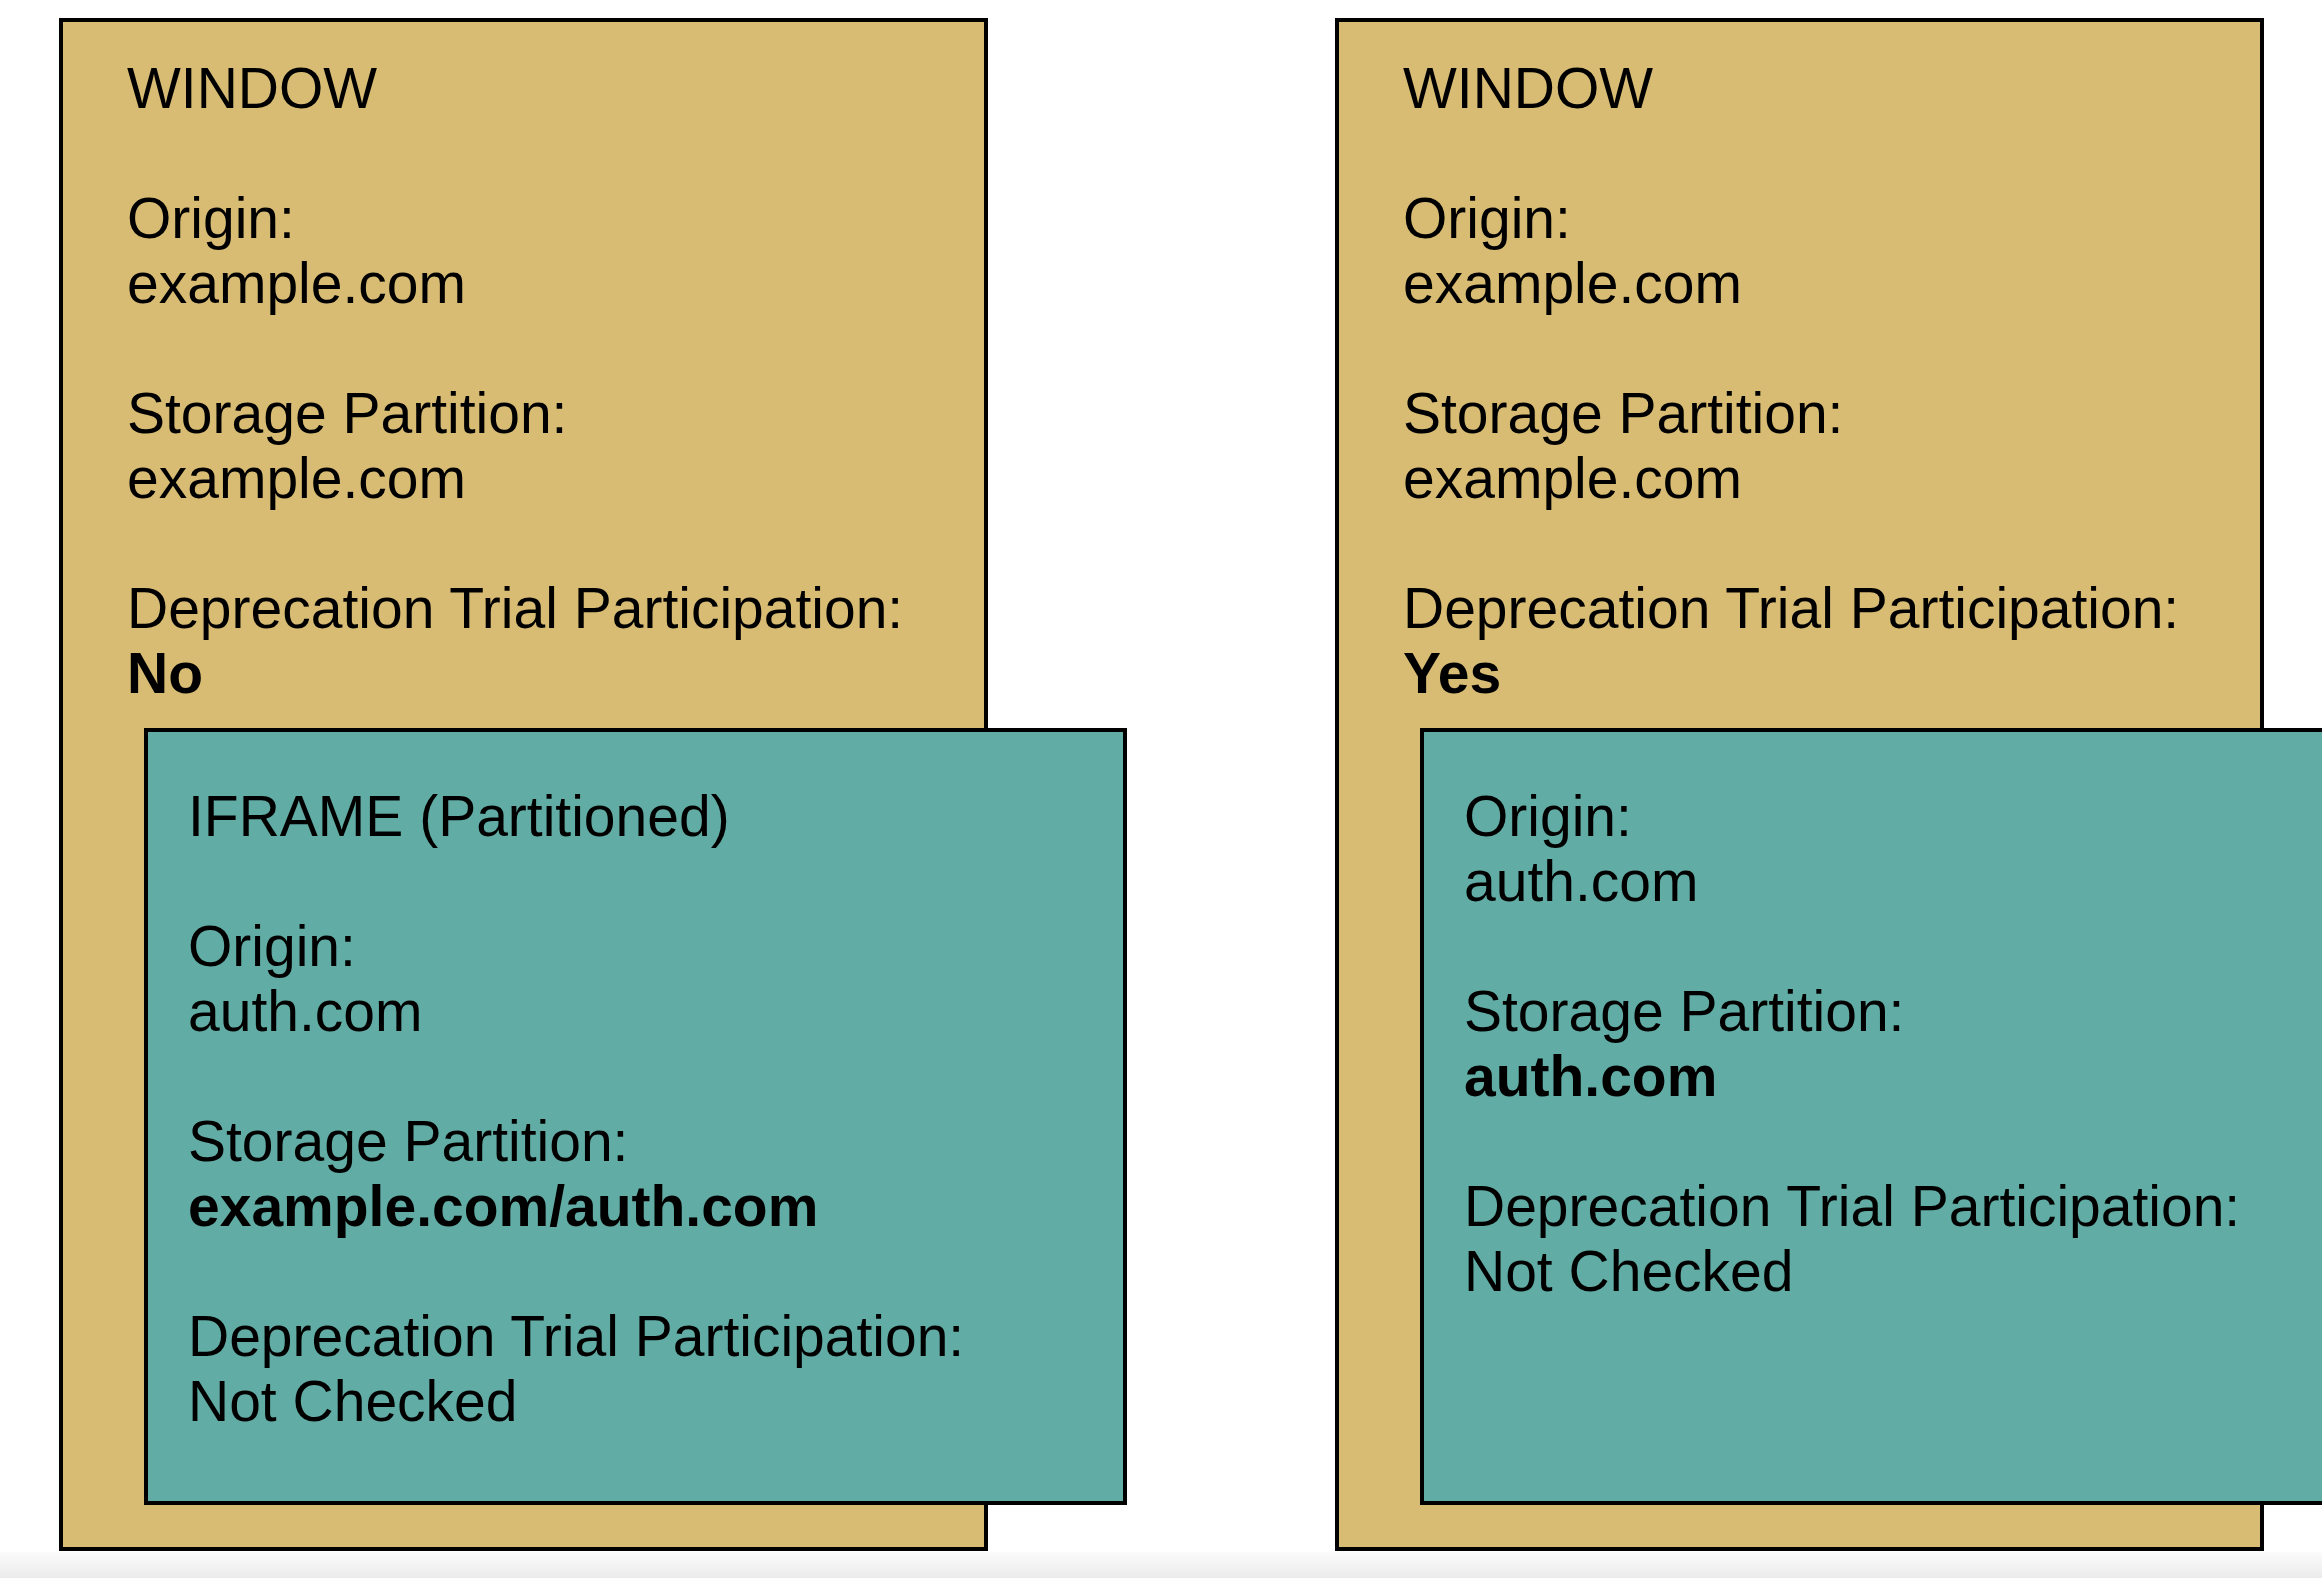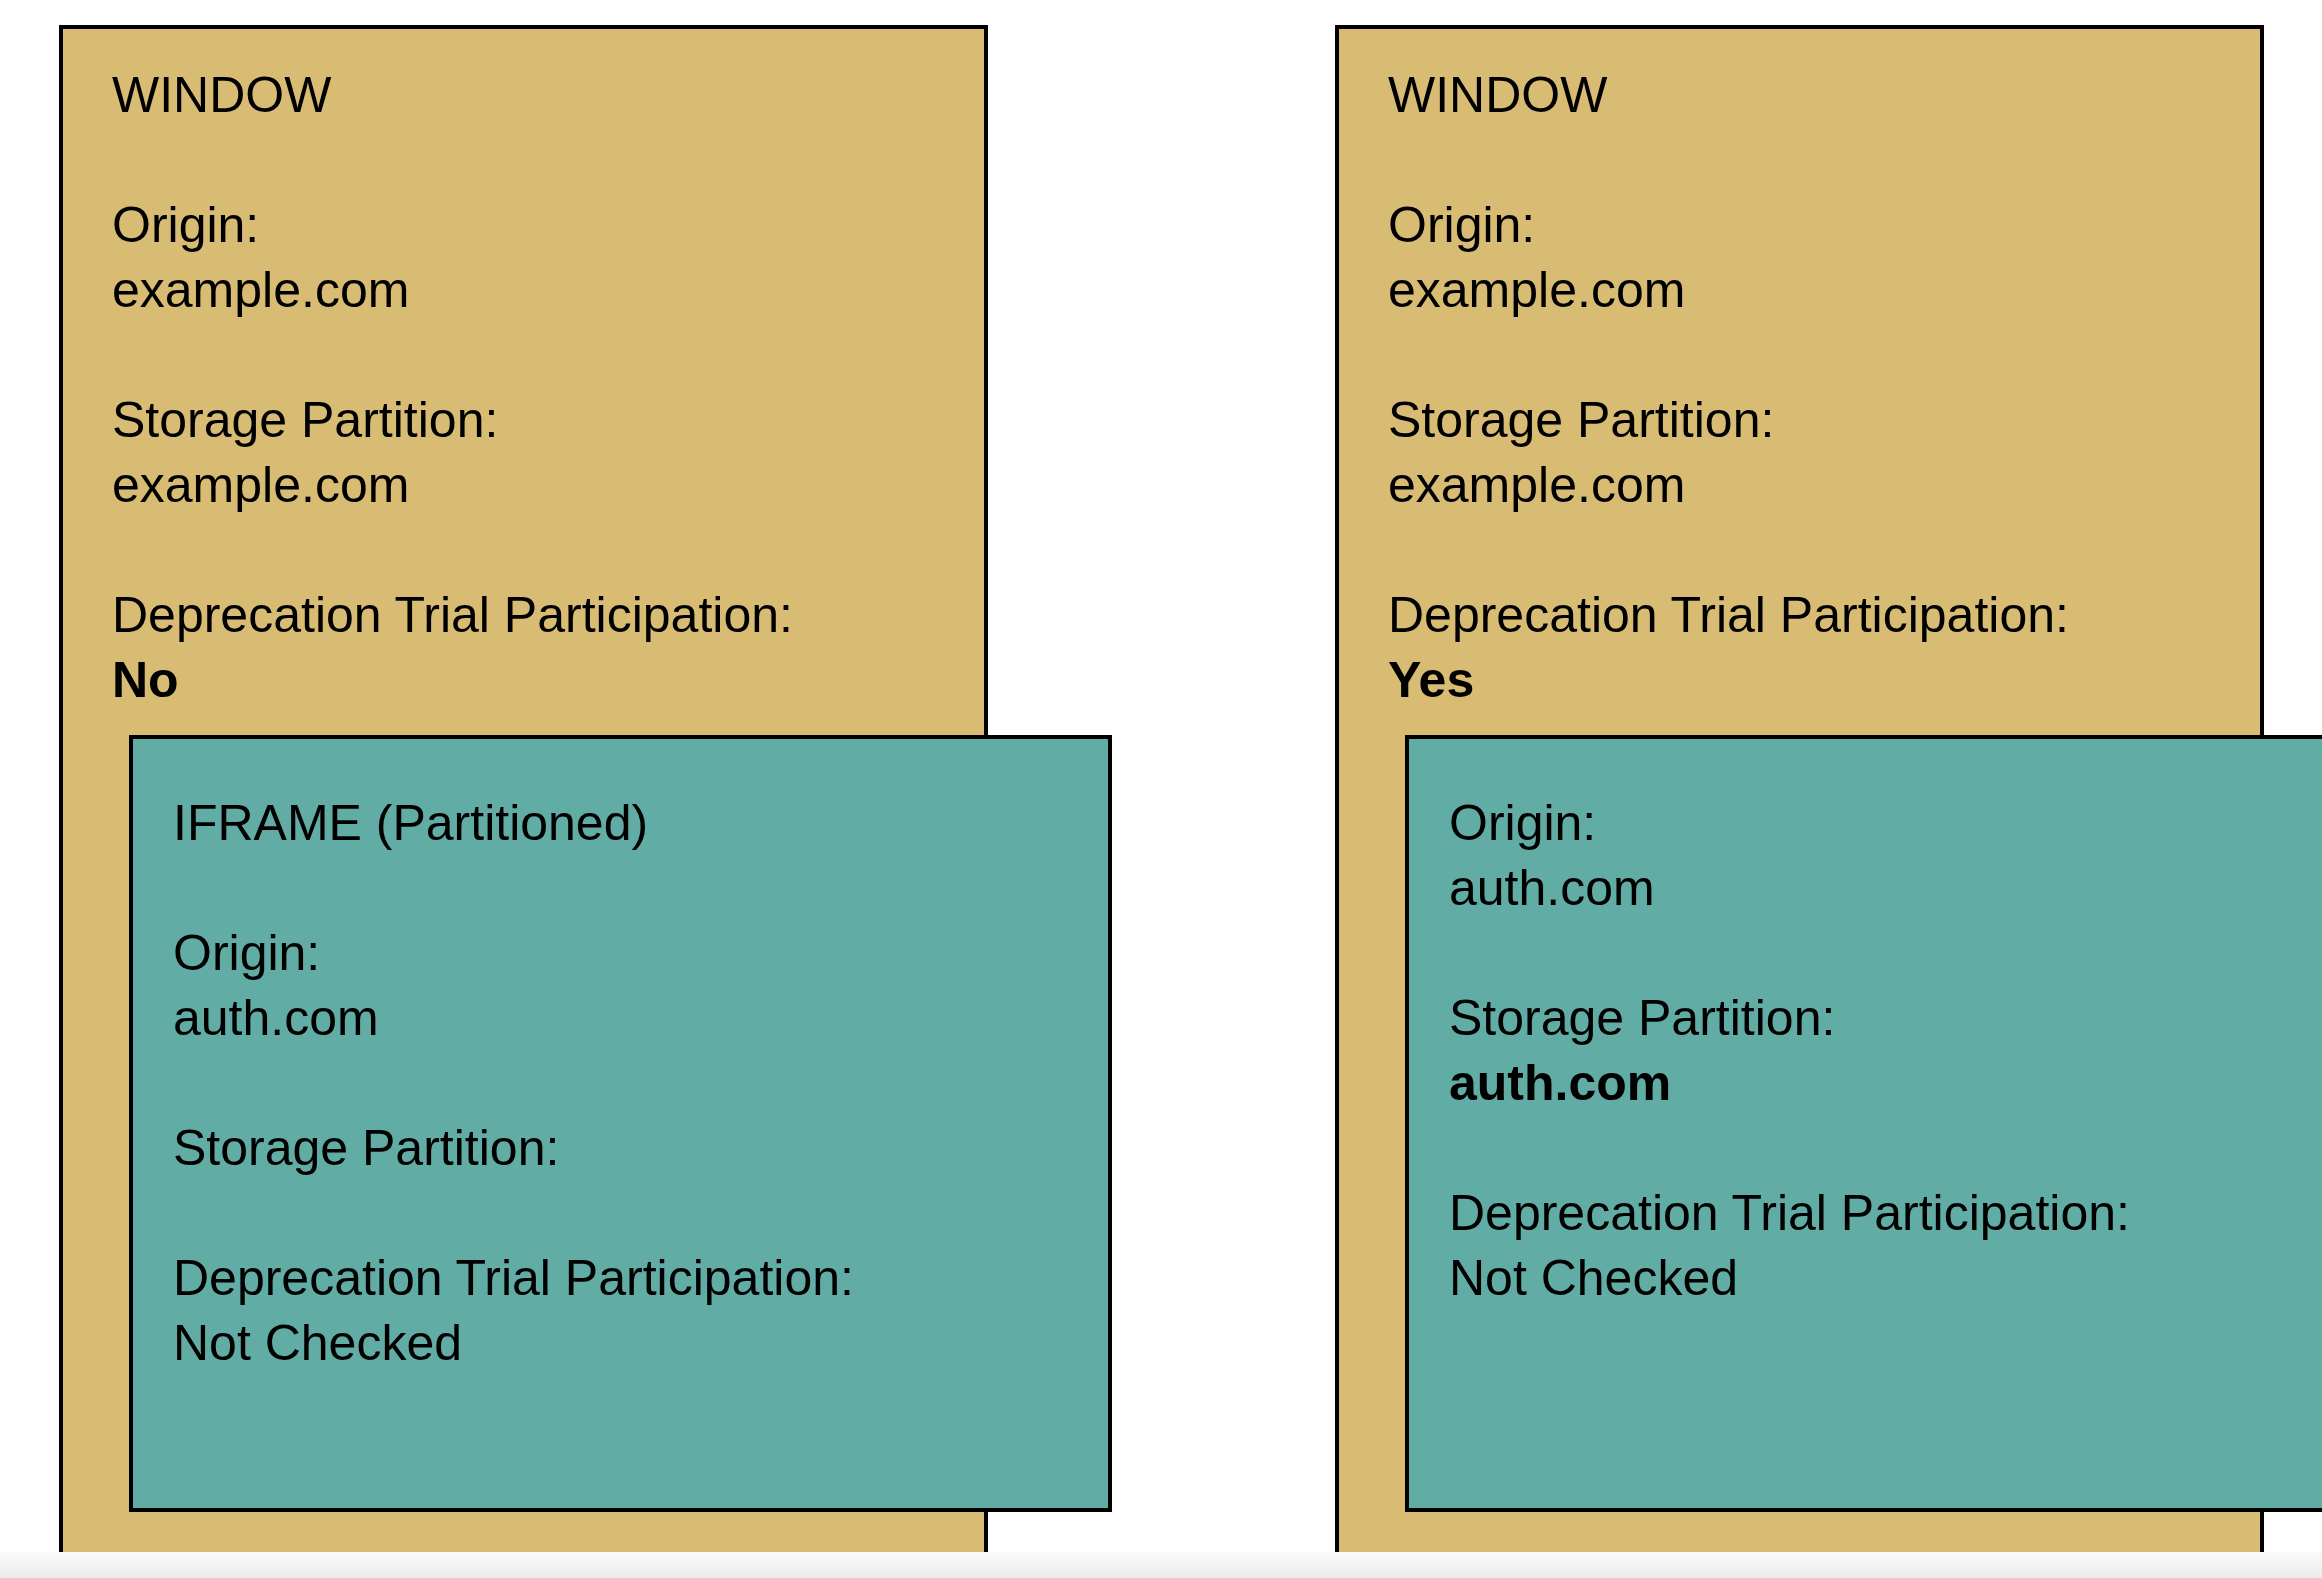--- a/index.html
+++ b/index.html
@@ -10,28 +10,28 @@
     width: 2322px;
     height: 1578px;
     position: relative;
     background: #ffffff;
     font-family: "Liberation Sans", sans-serif;
     color: #000000;
     overflow: hidden;
   }
   .window-box {
     position: absolute;
-    top: 25px;
+    top: 18px;
     width: 929px;
     height: 1533px;
     background: #d8bc73;
     border: 4px solid #000000;
     box-sizing: border-box;
-    padding: 34px 38px 0 49px;
-    font-size: 50px;
+    padding: 34px 38px 0 64px;
+    font-size: 57px;
     line-height: 65px;
   }
   .window-box.left  { left: 59px; }
   .window-box.right { left: 1335px; }
 
   .window-box p {
     margin: 0 0 65px 0;
   }
   .bold { font-weight: bold; }
 
@@ -74,20 +74,21 @@
   </p>
 
   <div class="iframe-box">
     <p>IFRAME (Partitioned)</p>
     <p>
       <span>Origin:</span><br>
       <span>auth.com</span>
     </p>
     <p>
       <span>Storage Partition:</span><br>
+      <span class="bold">example.com/auth.com</span>
     </p>
     <p style="margin-bottom:0;">
       <span>Deprecation Trial Participation:</span><br>
       <span>Not Checked</span>
     </p>
   </div>
 </div>
 
 <div class="window-box right">
   <p>WINDOW</p>

